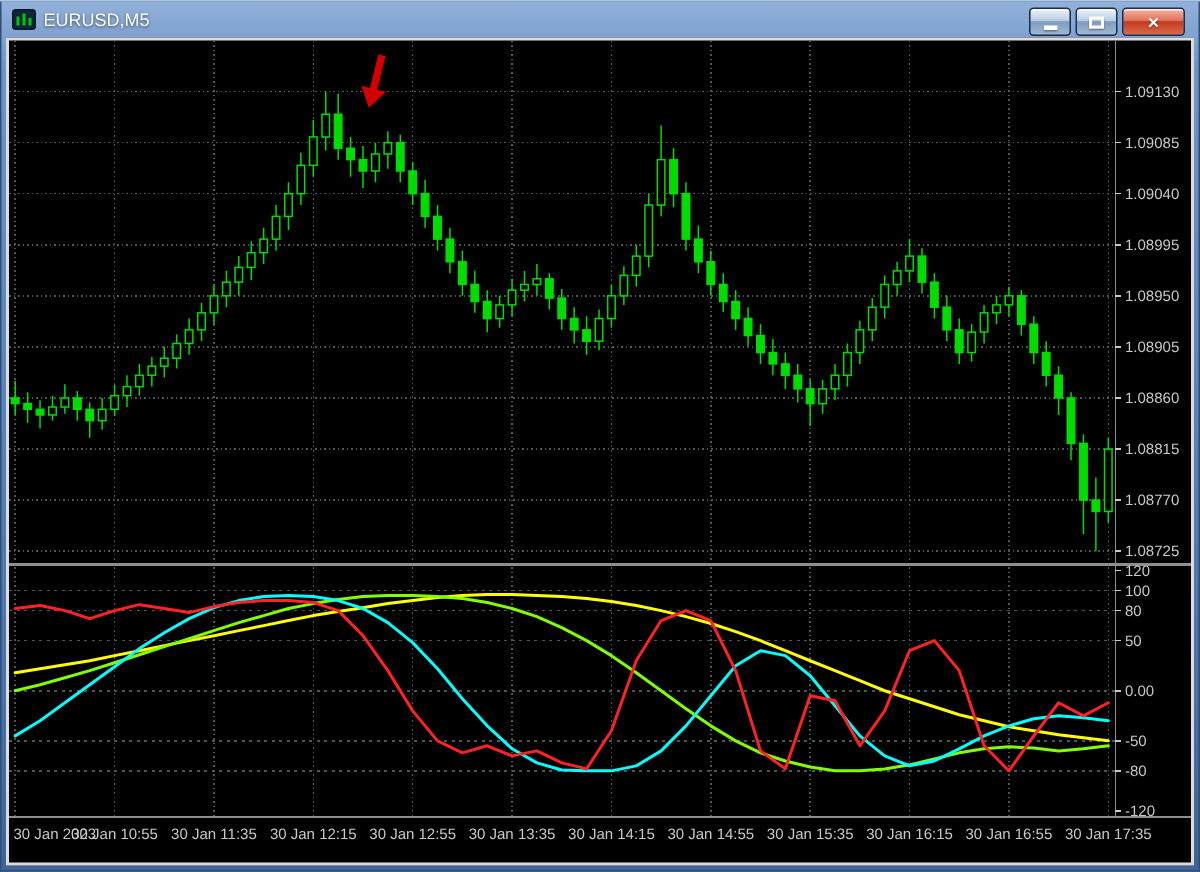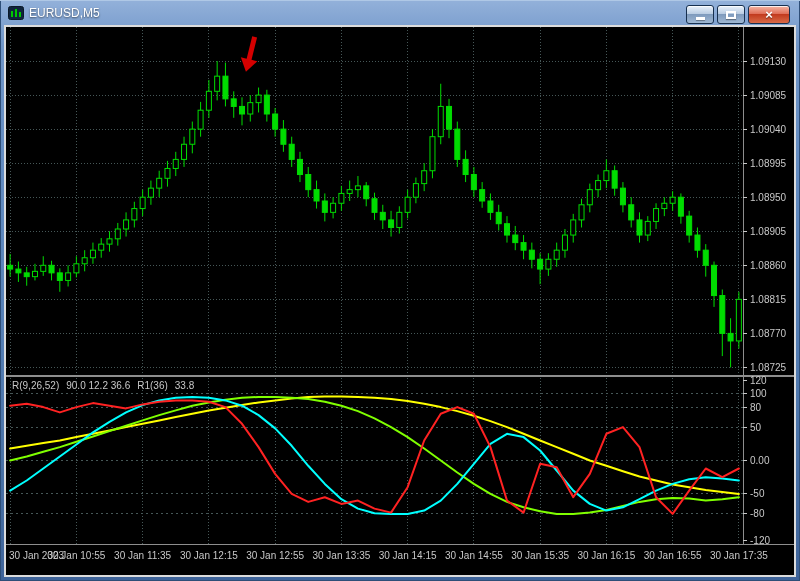--- a/index.html
+++ b/index.html
@@ -315,21 +315,18 @@
         <text x="335.37640449438203" y="532" text-anchor="middle" font-family="&quot;Liberation Sans&quot;,sans-serif" font-size="10" fill="#C8C8C8">30 Jan 13:35</text>
         <text x="401.62359550561797" y="532" text-anchor="middle" font-family="&quot;Liberation Sans&quot;,sans-serif" font-size="10" fill="#C8C8C8">30 Jan 14:15</text>
         <text x="467.8707865168539" y="532" text-anchor="middle" font-family="&quot;Liberation Sans&quot;,sans-serif" font-size="10" fill="#C8C8C8">30 Jan 14:55</text>
         <text x="534.1179775280899" y="532" text-anchor="middle" font-family="&quot;Liberation Sans&quot;,sans-serif" font-size="10" fill="#C8C8C8">30 Jan 15:35</text>
         <text x="600.3651685393259" y="532" text-anchor="middle" font-family="&quot;Liberation Sans&quot;,sans-serif" font-size="10" fill="#C8C8C8">30 Jan 16:15</text>
         <text x="666.6123595505618" y="532" text-anchor="middle" font-family="&quot;Liberation Sans&quot;,sans-serif" font-size="10" fill="#C8C8C8">30 Jan 16:55</text>
         <text x="732.8595505617977" y="532" text-anchor="middle" font-family="&quot;Liberation Sans&quot;,sans-serif" font-size="10" fill="#C8C8C8">30 Jan 17:35</text>
       </svg>
 
 
-    <div class="osc-label">
-      <span>R(9,26,52)</span><span>90.0 12.2 36.6</span><span>R1(36)</span><span>33.8</span>
-    </div>
 
     <div class="pane-divider"></div>
     <div class="price-axis-hit"></div>
     <div class="time-axis-hit"></div>
   </div>
 </div>
 
 </body></html>

